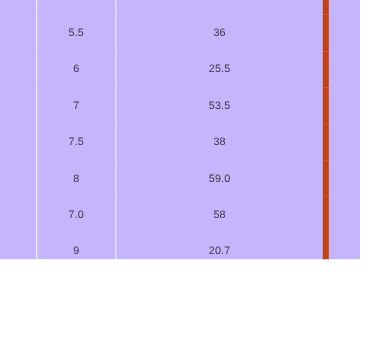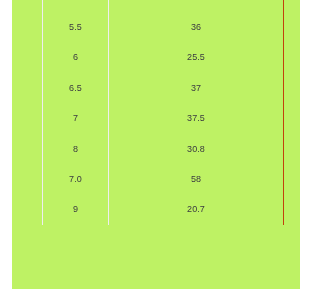--- a/index.html
+++ b/index.html
@@ -12,24 +12,23 @@
     width: 300px;
     height: 300px;
     overflow: hidden;
     font-family: "Liberation Sans", "DejaVu Sans", sans-serif;
     -webkit-font-smoothing: antialiased;
   }
 
   #screen {
     position: relative;
     width: 300px;
-    height: 289px;
-    background: #bef264;
+    height: 216px;
+    background: #c4b5fd;
     overflow: hidden;
-    margin-left: 12px;
   }
 
   
   .size-table {
     position: absolute;
     left: 30px;
     top: -18px;               
     width: 241px;             
     border-collapse: collapse;
     table-layout: fixed;
@@ -52,21 +51,21 @@
     letter-spacing: 0.1px;
     font-weight: 400;
     white-space: nowrap;
   }
 
   .size-table td.col-us {
     border-left: 1px solid #eeeef0;
     border-right: 1px solid #eeeef0;
   }
   .size-table td.col-eu {
-    border-right: 1px solid #c2410c;
+    border-right: 5px solid #c2410c;
   }
 
   
 </style>
 </head>
 <body>
 
 <div id="screen">
 
   <table class="size-table">
@@ -84,34 +83,34 @@
       <tr>
         <td class="col-us">5.5</td>
         <td class="col-eu">36</td>
       </tr>
 
       <tr>
         <td class="col-us">6</td>
         <td class="col-eu">25.5</td>
       </tr>
 
+
       <tr>
-        <td class="col-us">6.5</td>
-        <td class="col-eu">37</td>
+        <td class="col-us">7</td>
+        <td class="col-eu">53.5</td>
       </tr>
 
       <tr>
-        <td class="col-us">7</td>
-        <td class="col-eu">37.5</td>
+        <td class="col-us">7.5</td>
+        <td class="col-eu">38</td>
       </tr>
-
 
       <tr>
         <td class="col-us">8</td>
-        <td class="col-eu">30.8</td>
+        <td class="col-eu">59.0</td>
       </tr>
 
       <tr>
         <td class="col-us">7.0</td>
         <td class="col-eu">58</td>
       </tr>
 
       <tr>
         <td class="col-us">9</td>
         <td class="col-eu">20.7</td>

